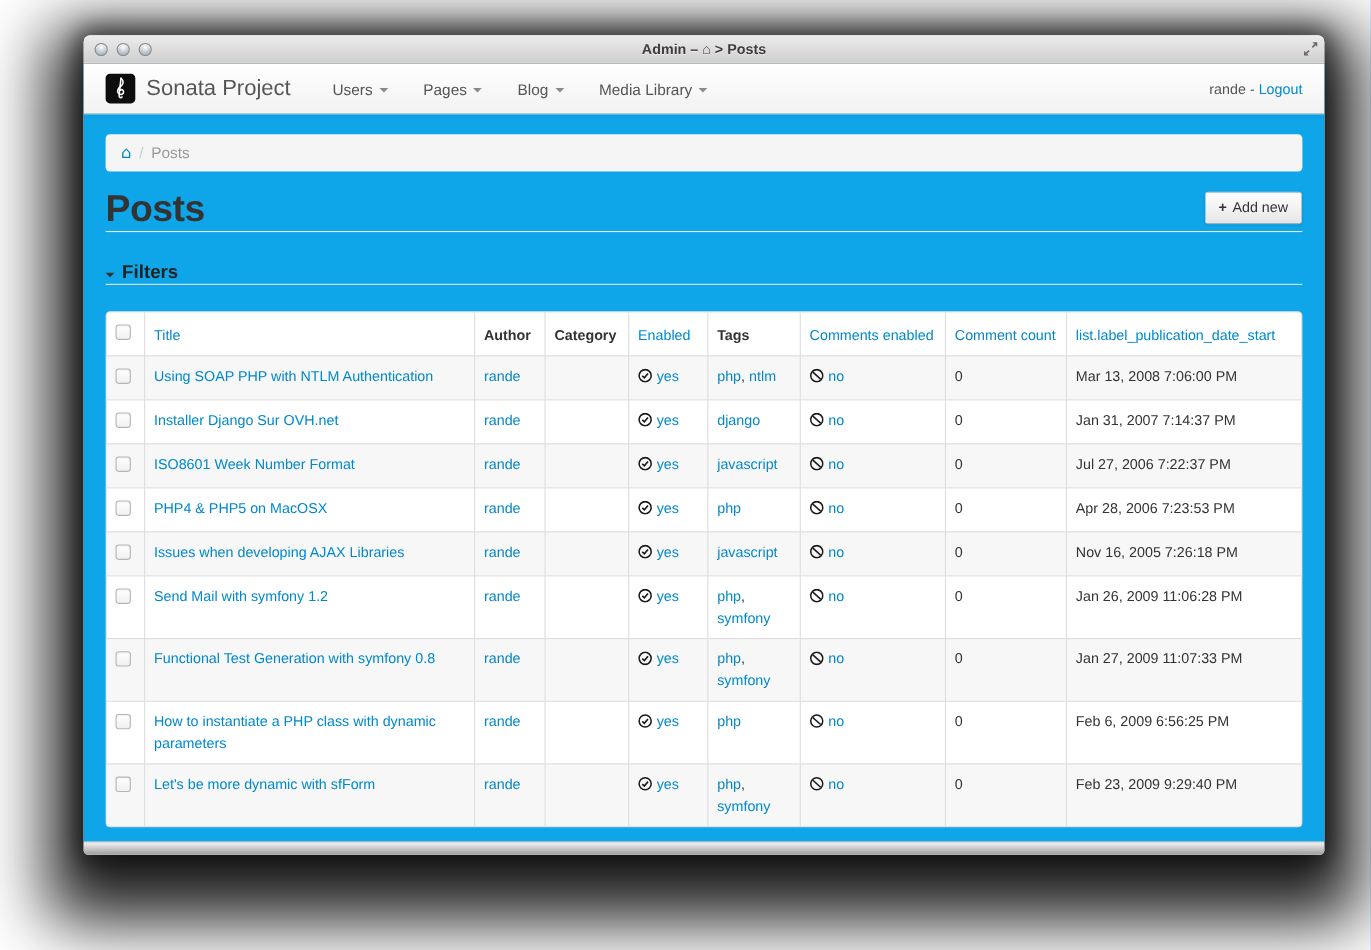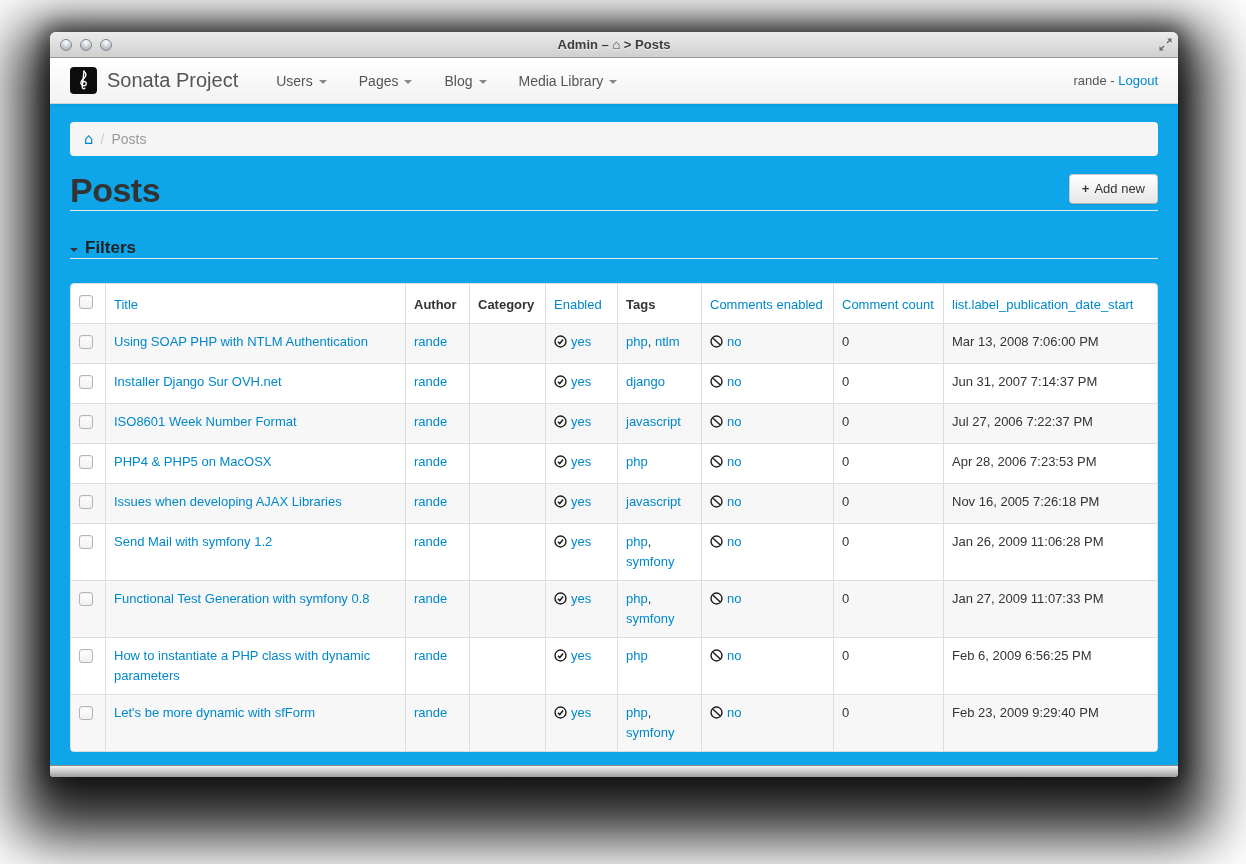--- a/index.html
+++ b/index.html
@@ -2,21 +2,21 @@
 <html><head>
 <meta charset="utf-8">
 <style>
   * { box-sizing: border-box; margin: 0; padding: 0; }
   html, body { width: 1246px; height: 864px; background: #fff; overflow: hidden; }
   body { font-family: "Liberation Sans", "DejaVu Sans", sans-serif; color: #333; }
   a { color: #0088cc; text-decoration: none; cursor: pointer; }
 
   
   .window {
-    position: absolute; left: 50px; top: 32px; width: 1128px; height: 745px;
+    position: absolute; left: 76px; top: 32px; width: 1128px; height: 745px;
     border-radius: 6px 6px 4px 4px; background: #fff;
     box-shadow: 0 28px 60px 32px rgba(0,0,0,0.88), 0 0 22px 6px rgba(0,0,0,0.55);
   }
   .titlebar {
     height: 26px; border-radius: 6px 6px 0 0; position: relative;
     background: linear-gradient(#ececec, #cfcfcf);
     border-bottom: 1px solid #989898;
     display: flex; align-items: center; justify-content: center;
   }
   .traffic { position: absolute; left: 10px; top: 7px; display: flex; gap: 8px; }
@@ -258,21 +258,21 @@
               <td><span class="cell-icon"><svg width="13" height="13" viewBox="0 0 14 14">
                     <circle cx="7" cy="7" r="5.9" fill="none" stroke="#1a1a1a" stroke-width="1.5"></circle>
                     <path d="M4.2 7.3 L6.2 9.2 L9.8 4.9" fill="none" stroke="#1a1a1a" stroke-width="1.6"></path>
                   </svg></span><a href="#">yes</a></td>
               <td><a href="#">django</a></td>
               <td><span class="cell-icon"><svg width="13" height="13" viewBox="0 0 14 14">
                     <circle cx="7" cy="7" r="5.9" fill="none" stroke="#1a1a1a" stroke-width="1.5"></circle>
                     <path d="M3.2 3.6 L10.8 10.4" stroke="#1a1a1a" stroke-width="1.5"></path>
                   </svg></span><a href="#">no</a></td>
               <td>0</td>
-              <td>Jun 31, 2007 7:14:37 PM</td>
+              <td>Jan 31, 2007 7:14:37 PM</td>
             </tr>
             <tr>
               <td><input type="checkbox" style=""></td>
               <td><a href="#">ISO8601 Week Number Format</a></td>
               <td><a href="#">rande</a></td>
               <td></td>
               <td><span class="cell-icon"><svg width="13" height="13" viewBox="0 0 14 14">
                     <circle cx="7" cy="7" r="5.9" fill="none" stroke="#1a1a1a" stroke-width="1.5"></circle>
                     <path d="M4.2 7.3 L6.2 9.2 L9.8 4.9" fill="none" stroke="#1a1a1a" stroke-width="1.6"></path>
                   </svg></span><a href="#">yes</a></td>

